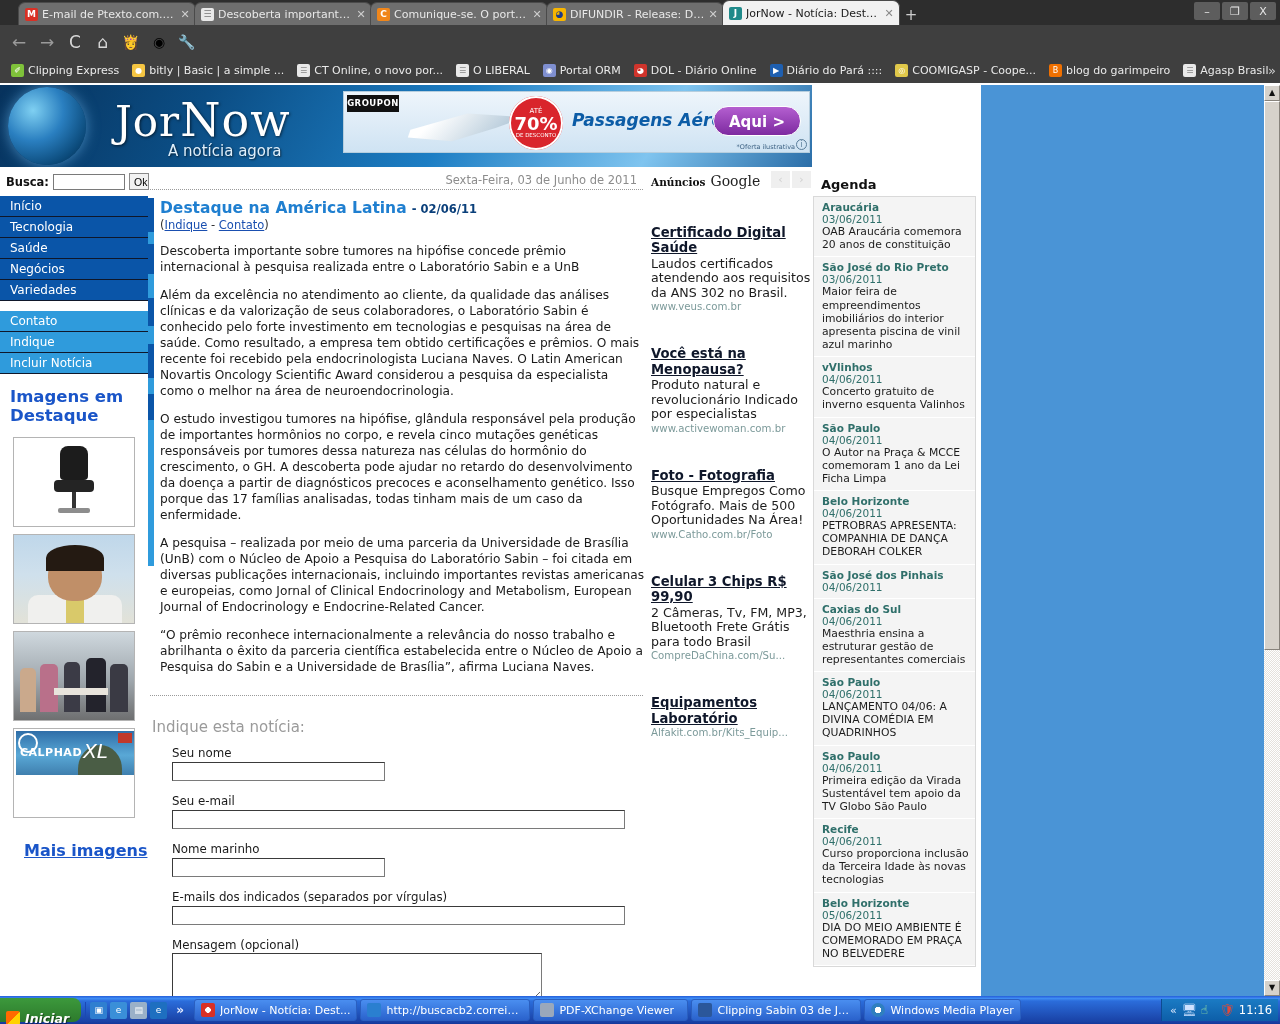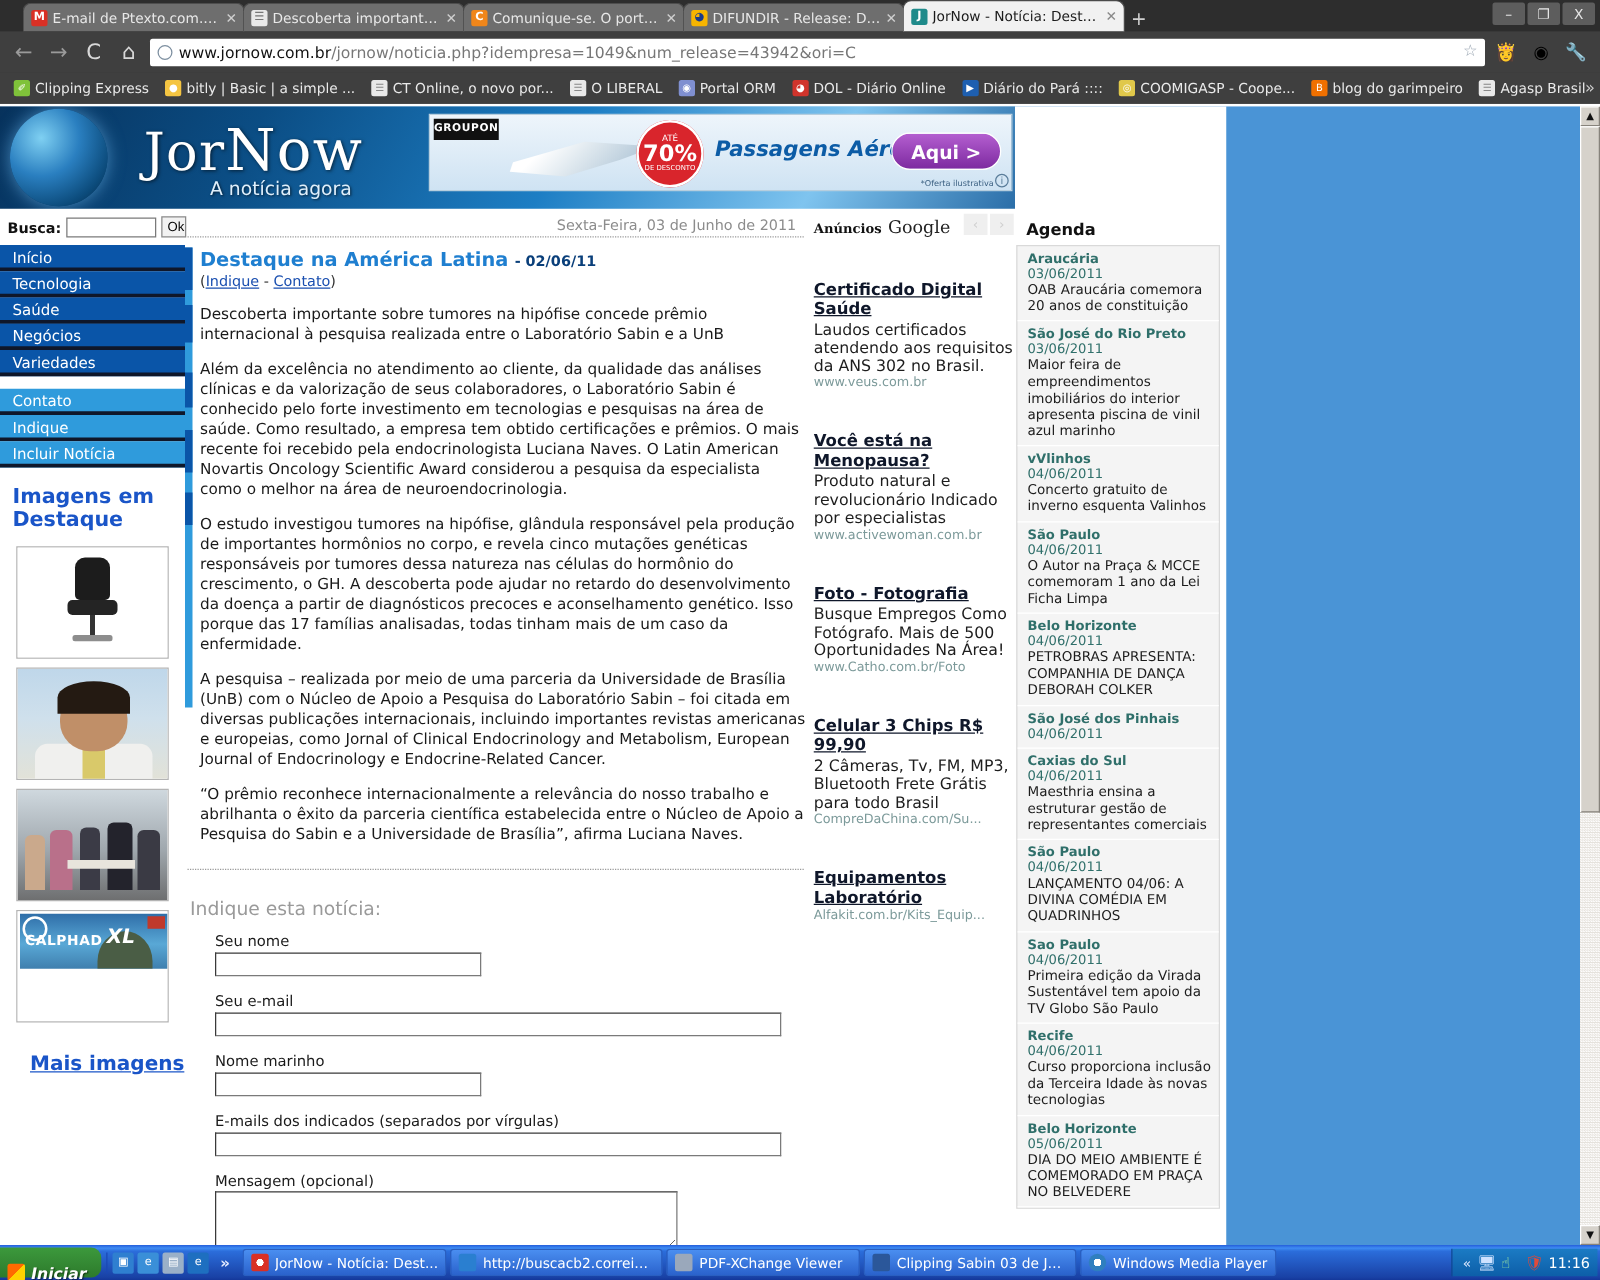--- a/index.html
+++ b/index.html
@@ -121,21 +121,21 @@
   
   #leftcol { width:148px; flex:none; padding:4px 0 0 0; }
   #search-row { display:flex; align-items:center; gap:4px; padding:2px 4px 6px 6px; }
   #search-label { font-size:11.5px; font-weight:bold; color:#111; }
   #search-input { width:72px; height:16px; border:1px solid #7a7a7a;
                   font-size:11px; padding:0 2px; background:#fff; }
   #search-ok { height:17px; min-width:20px; font-size:10.5px; padding:0 4px;
                border:1px solid #8a8a8a; background:#f2f2f2; }
   .navitem { display:block; height:21px; line-height:21px; padding-left:10px;
              color:#fff; font-size:12px; text-decoration:none;
-             border-bottom:3px solid #0f172a; }
+             border-bottom:1px solid #0f172a; }
   .navitem.dark { background:#0a55a8; }
   .navitem.light { background:#2f9bdc; }
   .navgap { height:10px; }
   #imagens-title { color:#1a55c8; font-size:16.5px; font-weight:bold;
                    padding:14px 6px 6px 10px; line-height:1.15; }
   .thumb { width:122px; height:90px; margin:5px auto 7px auto;
            border:1px solid #b4b4b4; background:#fff; overflow:hidden;
            position:relative; }
   .thumb .inner { position:absolute; inset:0; }
   #thumb1 .inner { background:#fff; }
@@ -161,21 +161,21 @@
   .ppl { position:absolute; border-radius:5px 5px 0 0; }
   #thumb4 .inner { background:#fff; }
   #calphad { position:absolute; left:2px; top:2px; width:118px; height:44px;
              background:linear-gradient(#2f6ea8 0%, #59a8d6 55%, #3f7fae 100%);
              overflow:hidden; }
   #calphad .hill { position:absolute; right:12px; bottom:0; width:44px; height:30px;
                    background:#4a5d45; border-radius:50% 50% 0 0 / 80% 80% 0 0; }
   #calphad .txt { position:absolute; left:4px; top:15px; color:#fff;
                   font-size:11px; font-weight:bold; letter-spacing:.5px; }
   #calphad .xl { position:absolute; right:26px; top:8px; color:#fff;
-                 font-size:16px; font-weight:bold; font-style:italic; }
+                 font-size:20px; font-weight:normal; font-style:italic; }
   #calphad .logo { position:absolute; left:2px; top:2px; width:20px; height:20px;
                    border-radius:50%; border:2px solid #fff; }
   #calphad .flag { position:absolute; right:2px; top:2px; width:14px; height:10px;
                    background:#c0392b; }
   #mais-imagens { display:block; padding:16px 0 0 24px; color:#1a55c8;
                   font-size:16px; font-weight:bold; text-decoration:underline;
                   line-height:1.3; }
 
   
   #midcol { width:503px; flex:none; padding:0 6px 0 0; position:relative; }
@@ -311,26 +311,20 @@
       <div class="wbtn">❐</div>
       <div class="wbtn">X</div>
     </div>
   </div>
 
   <div id="toolbar">
     <div class="navbtn">←</div>
     <div class="navbtn">→</div>
     <div class="navbtn strong">C</div>
     <div class="navbtn strong">⌂</div>
-    <div id="omnibox">
-      <span class="globe"></span>
-      <span class="url-strong">www.jornow.com.br</span>
-      <span class="url-rest">/jornow/noticia.php?idempresa=1049&amp;num_release=43942&amp;ori=C</span>
-      <span class="star">☆</span>
-    </div>
     <div class="tbicon">👸</div>
     <div class="tbicon">◉</div>
     <div class="tbicon" style="color:#d0d0d0">🔧</div>
   </div>
 
   <div id="bookmarks">
     <div class="bm">
       <span class="bmi" style="background:#7fc23a">✐</span>
       <span>Clipping Express</span>
       </div>

